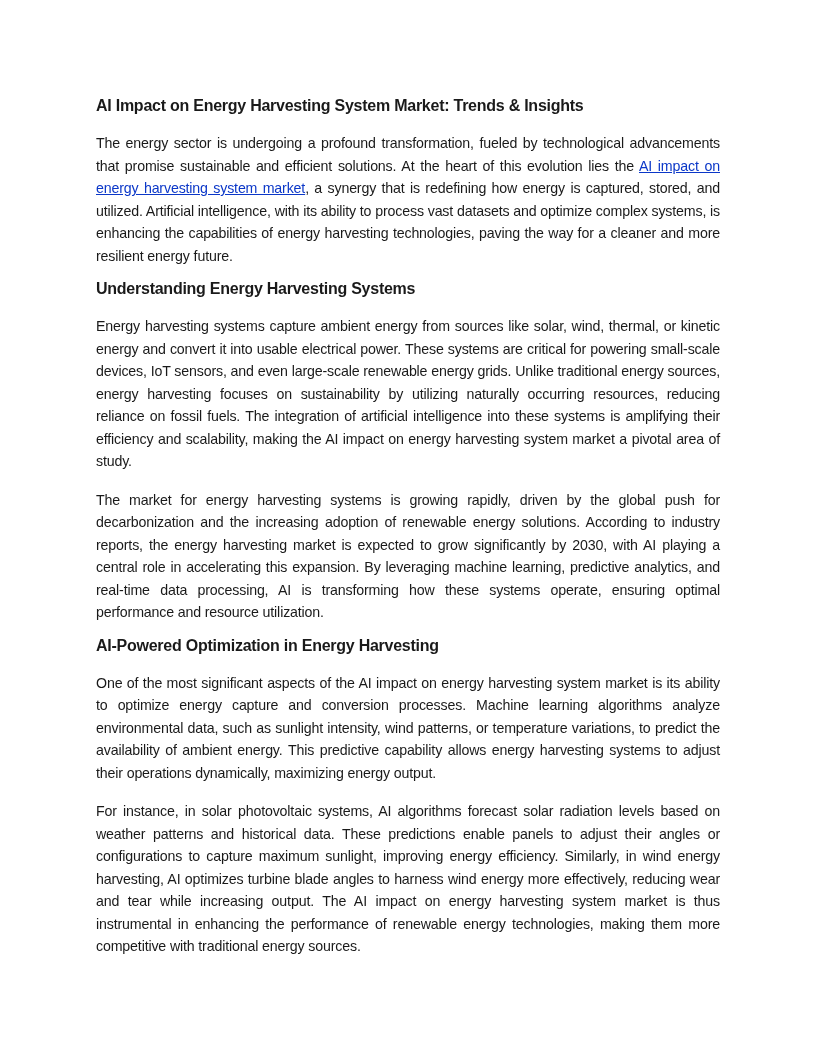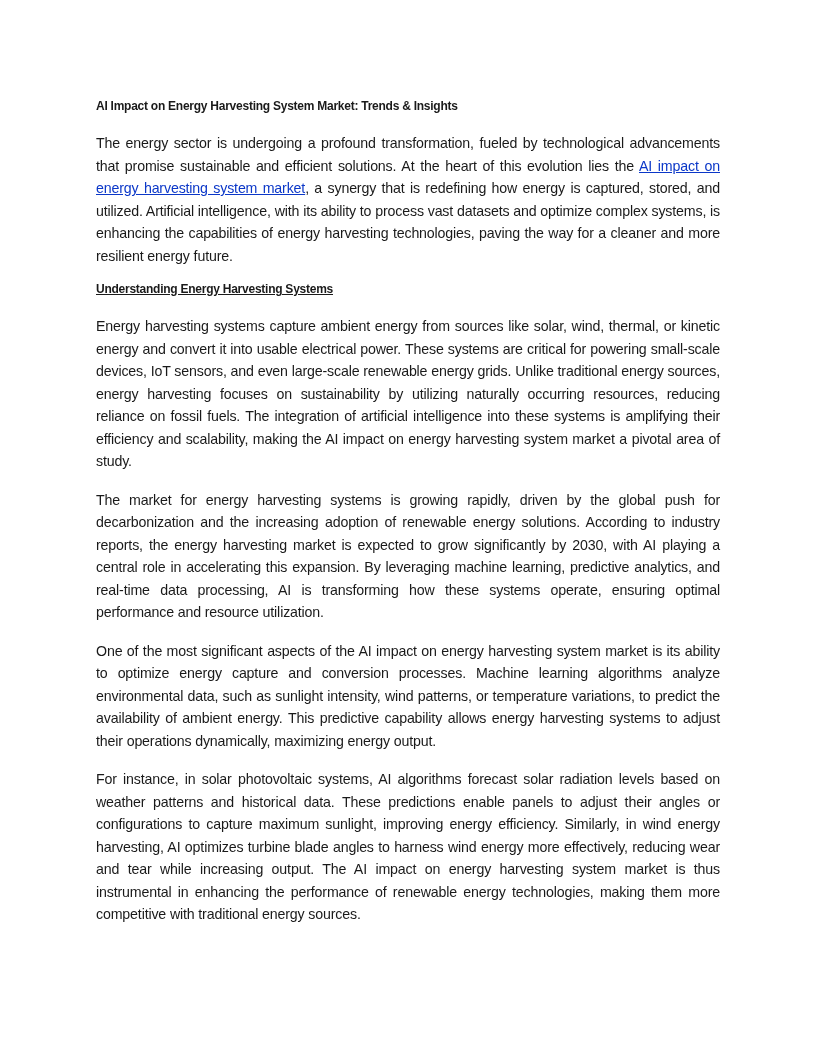--- a/index.html
+++ b/index.html
@@ -20,28 +20,28 @@
       width: 624px;
       font-family: "Liberation Sans", sans-serif;
       color: #1a1a1a;
       font-size: 14.2px;
       line-height: 22.5px;
       letter-spacing: -0.15px;
     }
     h1, h2 {
       font-family: "Liberation Sans", sans-serif;
       font-weight: bold;
-      font-size: 12px;
+      font-size: 16px;
       line-height: 20px;
       margin: 0;
       color: #1a1a1a;
       letter-spacing: -0.25px;
     }
     h1 { margin-bottom: 13px; }
-    h2 { margin-bottom: 13px; text-decoration: underline; }
+    h2 { margin-bottom: 13px; }
     p {
       margin: 16px 0 12px 0;
       text-align: justify;
     }
     a {
       color: #0b37c8;
       text-decoration: underline;
     }
   </style>
 </head>
@@ -49,15 +49,16 @@
 
 <div class="page">
   <h1>AI Impact on Energy Harvesting System Market: Trends &amp; Insights</h1>
 
   <p><span>The energy sector is undergoing a profound transformation, fueled by technological advancements that promise sustainable and efficient solutions. At the heart of this evolution lies the </span><a href="#">AI impact on energy harvesting system market</a><span>, a synergy that is redefining how energy is captured, stored, and utilized. Artificial intelligence, with its ability to process vast datasets and optimize complex systems, is enhancing the capabilities of energy harvesting technologies, paving the way for a cleaner and more resilient energy future.</span></p>
 
   <h2>Understanding Energy Harvesting Systems</h2>
   <p>Energy harvesting systems capture ambient energy from sources like solar, wind, thermal, or kinetic energy and convert it into usable electrical power. These systems are critical for powering small-scale devices, IoT sensors, and even large-scale renewable energy grids. Unlike traditional energy sources, energy harvesting focuses on sustainability by utilizing naturally occurring resources, reducing reliance on fossil fuels. The integration of artificial intelligence into these systems is amplifying their efficiency and scalability, making the AI impact on energy harvesting system market a pivotal area of study.</p>
   <p>The market for energy harvesting systems is growing rapidly, driven by the global push for decarbonization and the increasing adoption of renewable energy solutions. According to industry reports, the energy harvesting market is expected to grow significantly by 2030, with AI playing a central role in accelerating this expansion. By leveraging machine learning, predictive analytics, and real-time data processing, AI is transforming how these systems operate, ensuring optimal performance and resource utilization.</p>
 
+  <h2>AI-Powered Optimization in Energy Harvesting</h2>
   <p>One of the most significant aspects of the AI impact on energy harvesting system market is its ability to optimize energy capture and conversion processes. Machine learning algorithms analyze environmental data, such as sunlight intensity, wind patterns, or temperature variations, to predict the availability of ambient energy. This predictive capability allows energy harvesting systems to adjust their operations dynamically, maximizing energy output.</p>
   <p>For instance, in solar photovoltaic systems, AI algorithms forecast solar radiation levels based on weather patterns and historical data. These predictions enable panels to adjust their angles or configurations to capture maximum sunlight, improving energy efficiency. Similarly, in wind energy harvesting, AI optimizes turbine blade angles to harness wind energy more effectively, reducing wear and tear while increasing output. The AI impact on energy harvesting system market is thus instrumental in enhancing the performance of renewable energy technologies, making them more competitive with traditional energy sources.</p>
 </div>
 
 </body></html>

